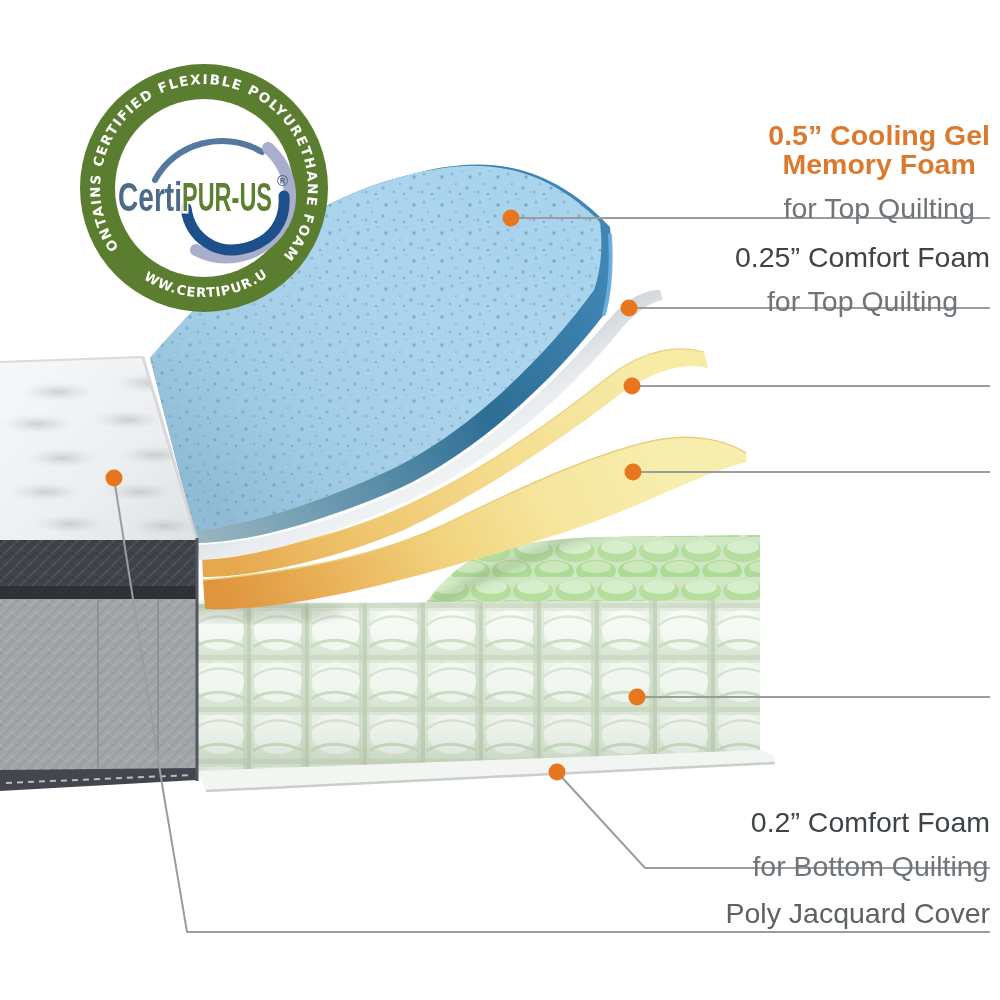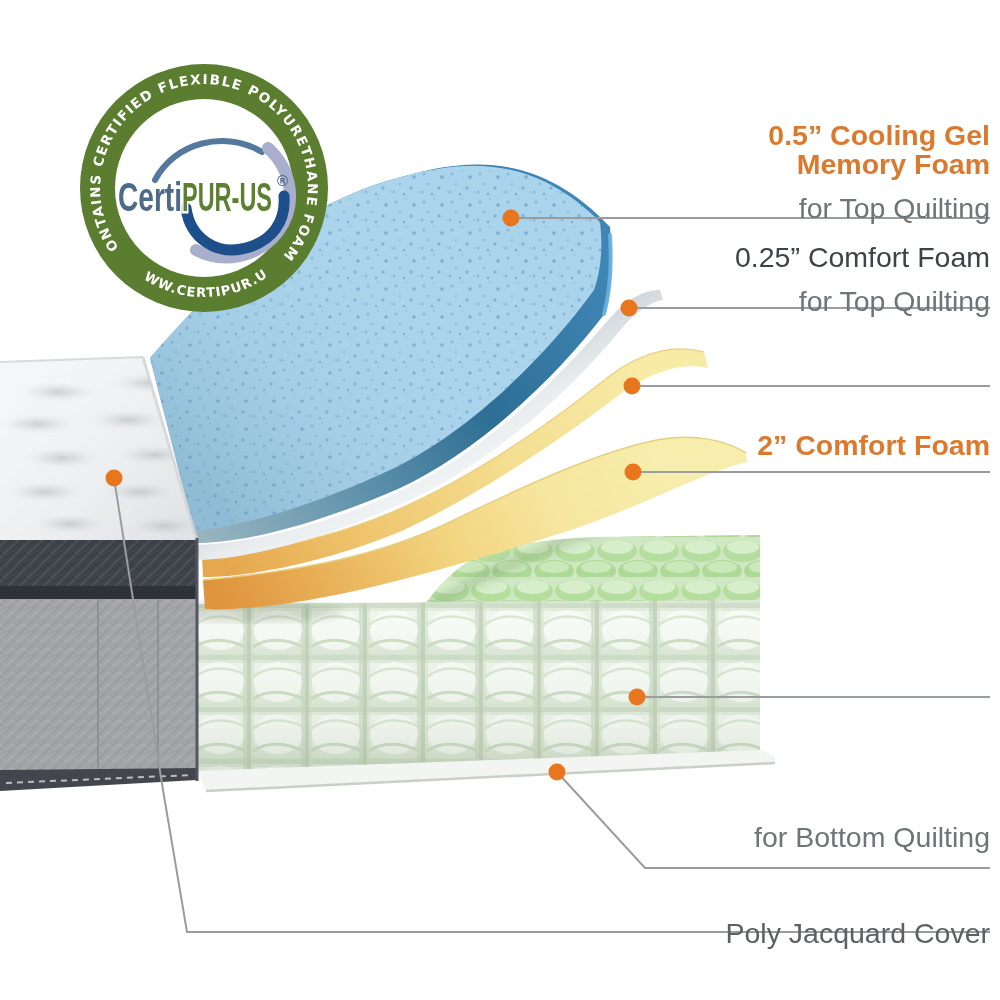--- a/index.html
+++ b/index.html
@@ -1,25 +1,25 @@
 <!DOCTYPE html>
 <html><head>
 <meta charset="utf-8">
 <style>
   html,body{margin:0;padding:0;background:#ffffff;}
   .stage{position:relative;width:1000px;height:1000px;background:#ffffff;overflow:hidden;
          font-family:"Liberation Sans",sans-serif;}
   .stage svg{position:absolute;left:0;top:0;}
-  .callout{position:absolute;right:10px;text-align:right;line-height:29px;font-size:28.5px;}
+  .callout{position:absolute;right:10px;text-align:center;line-height:29px;font-size:28.5px;}
   .ln{white-space:nowrap;}
   .accent{color:#DB7A2E;}
   .bold{font-weight:bold;}
   .dark{color:#3E4347;font-weight:normal;}
   .muted{color:#6E7478;margin-top:15px;}
-  .cover{color:#5C6165;margin-top:20px;}
+  .cover{color:#5C6165;}
 </style>
 </head>
 <body>
 
 <div class="stage">
 
 <svg width="1000" height="1000" viewBox="0 0 1000 1000">
   <defs>
     <linearGradient id="pgrad" gradientUnits="userSpaceOnUse" x1="0" y1="0" x2="0" y2="52">
       <stop offset="0" stop-color="#F3F8F0"></stop>
@@ -228,26 +228,24 @@
     <div class="ln accent bold">Memory Foam</div>
     <div class="ln muted">for Top Quilting</div>
   </div>
 
   <div class="callout" style="top:243px">
     <div class="ln dark">0.25” Comfort Foam</div>
     <div class="ln muted">for Top Quilting</div>
   </div>
 
 
-  <div class="callout" style="top:431px">
-    <div class="ln accent bold">2” Comfort Foam</div>
-  </div>
 
 
   <div class="callout" style="top:808px">
+    <div class="ln dark">0.2” Comfort Foam</div>
     <div class="ln muted">for Bottom Quilting</div>
   </div>
 
   <div class="callout" style="top:899px">
     <div class="ln cover">Poly Jacquard Cover</div>
   </div>
 
 </div>
 
 </body></html>

